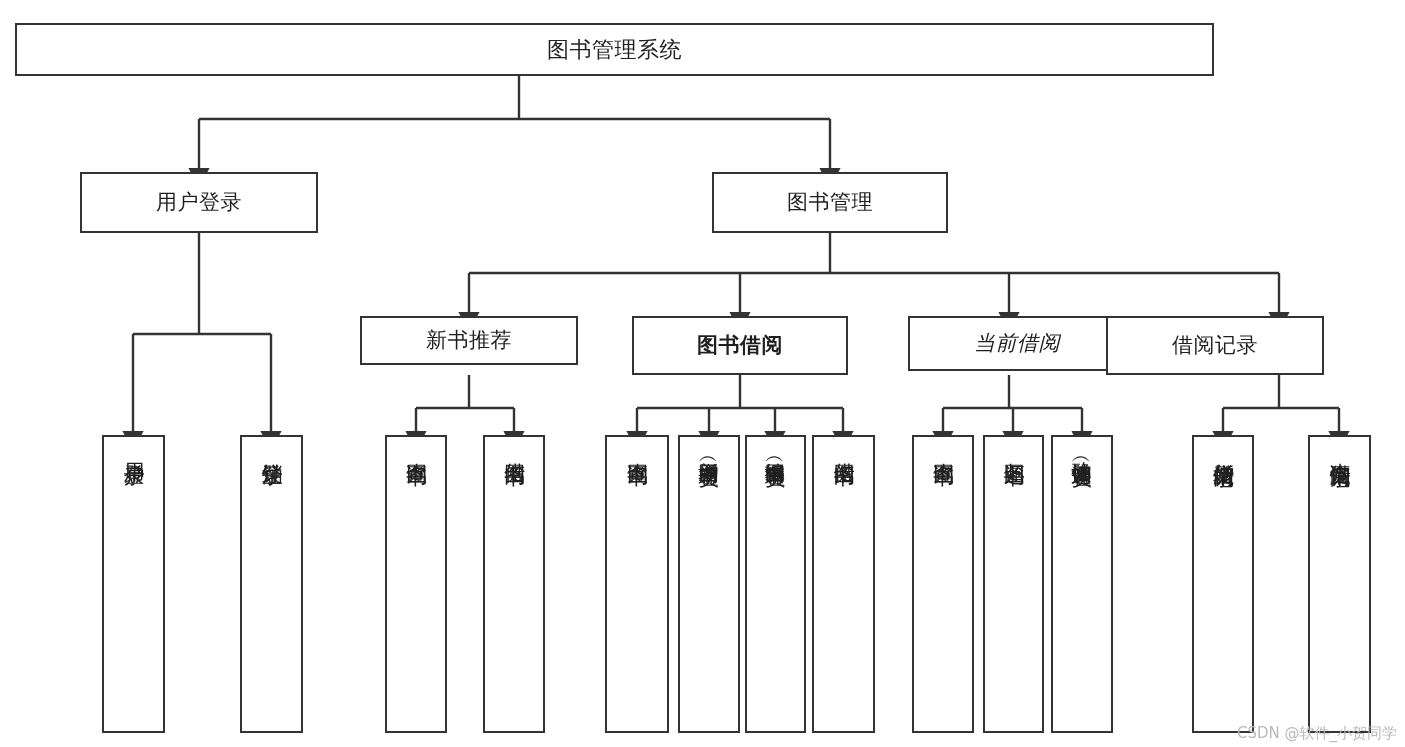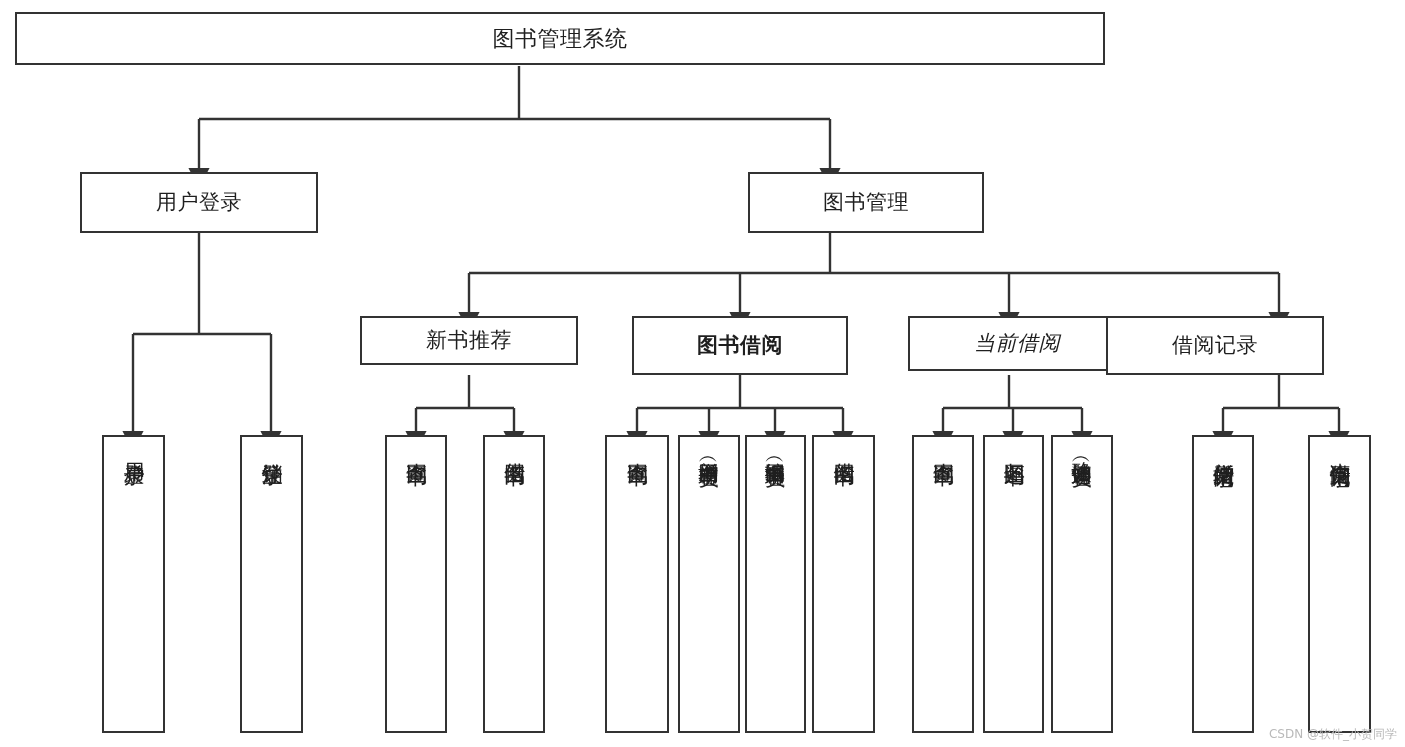--- a/index.html
+++ b/index.html
@@ -60,21 +60,21 @@
     white-space: nowrap;
   }
   .node.leaf.tall-text .label {
     font-size: 20px;
     line-height: 1.2;
   }
   .watermark {
     position: absolute;
     right: 8px;
     bottom: 4px;
-    font-size: 12px;
+    font-size: 15px;
     color: #b9b9b9;
     white-space: nowrap;
     z-index: 5;
     font-family: "DejaVu Sans", "Liberation Sans", sans-serif;
   }
 </style>
 </head>
 <body>
 
 <div id="canvas">
@@ -116,27 +116,27 @@
         <line x1="1013" y1="408" x2="1013" y2="433" marker-end="url(#arrowhead)"></line>
         <line x1="1082" y1="408" x2="1082" y2="433" marker-end="url(#arrowhead)"></line>
         <line x1="1279" y1="375" x2="1279" y2="408"></line>
         <line x1="1223" y1="408" x2="1339" y2="408"></line>
         <line x1="1223" y1="408" x2="1223" y2="433" marker-end="url(#arrowhead)"></line>
         <line x1="1339" y1="408" x2="1339" y2="433" marker-end="url(#arrowhead)"></line>
       </g>
   </svg>
 
   <div id="nodes-layer">
-      <div class="node root" style="left: 15px; top: 12px; width: 1090px; height: 53px;">
+      <div class="node root" style="left: 15px; top: 23px; width: 1199px; height: 53px;">
         <span class="label">图书管理系统</span>
       </div>
       <div class="node level2" style="left: 80px; top: 172px; width: 238px; height: 61px;">
         <span class="label">用户登录</span>
       </div>
-      <div class="node level2" style="left: 712px; top: 172px; width: 236px; height: 61px; margin-left: 36px;">
+      <div class="node level2" style="left: 712px; top: 172px; width: 236px; height: 61px;">
         <span class="label">图书管理</span>
       </div>
       <div class="node level3" style="left: 360px; top: 316px; width: 218px; height: 49px;">
         <span class="label">新书推荐</span>
       </div>
       <div class="node level3" style="left: 632px; top: 316px; width: 216px; height: 59px; font-weight: bold;">
         <span class="label">图书借阅</span>
       </div>
       <div class="node level3" style="left: 908px; top: 316px; width: 218px; height: 55px; font-style: italic;">
         <span class="label">当前借阅</span>

